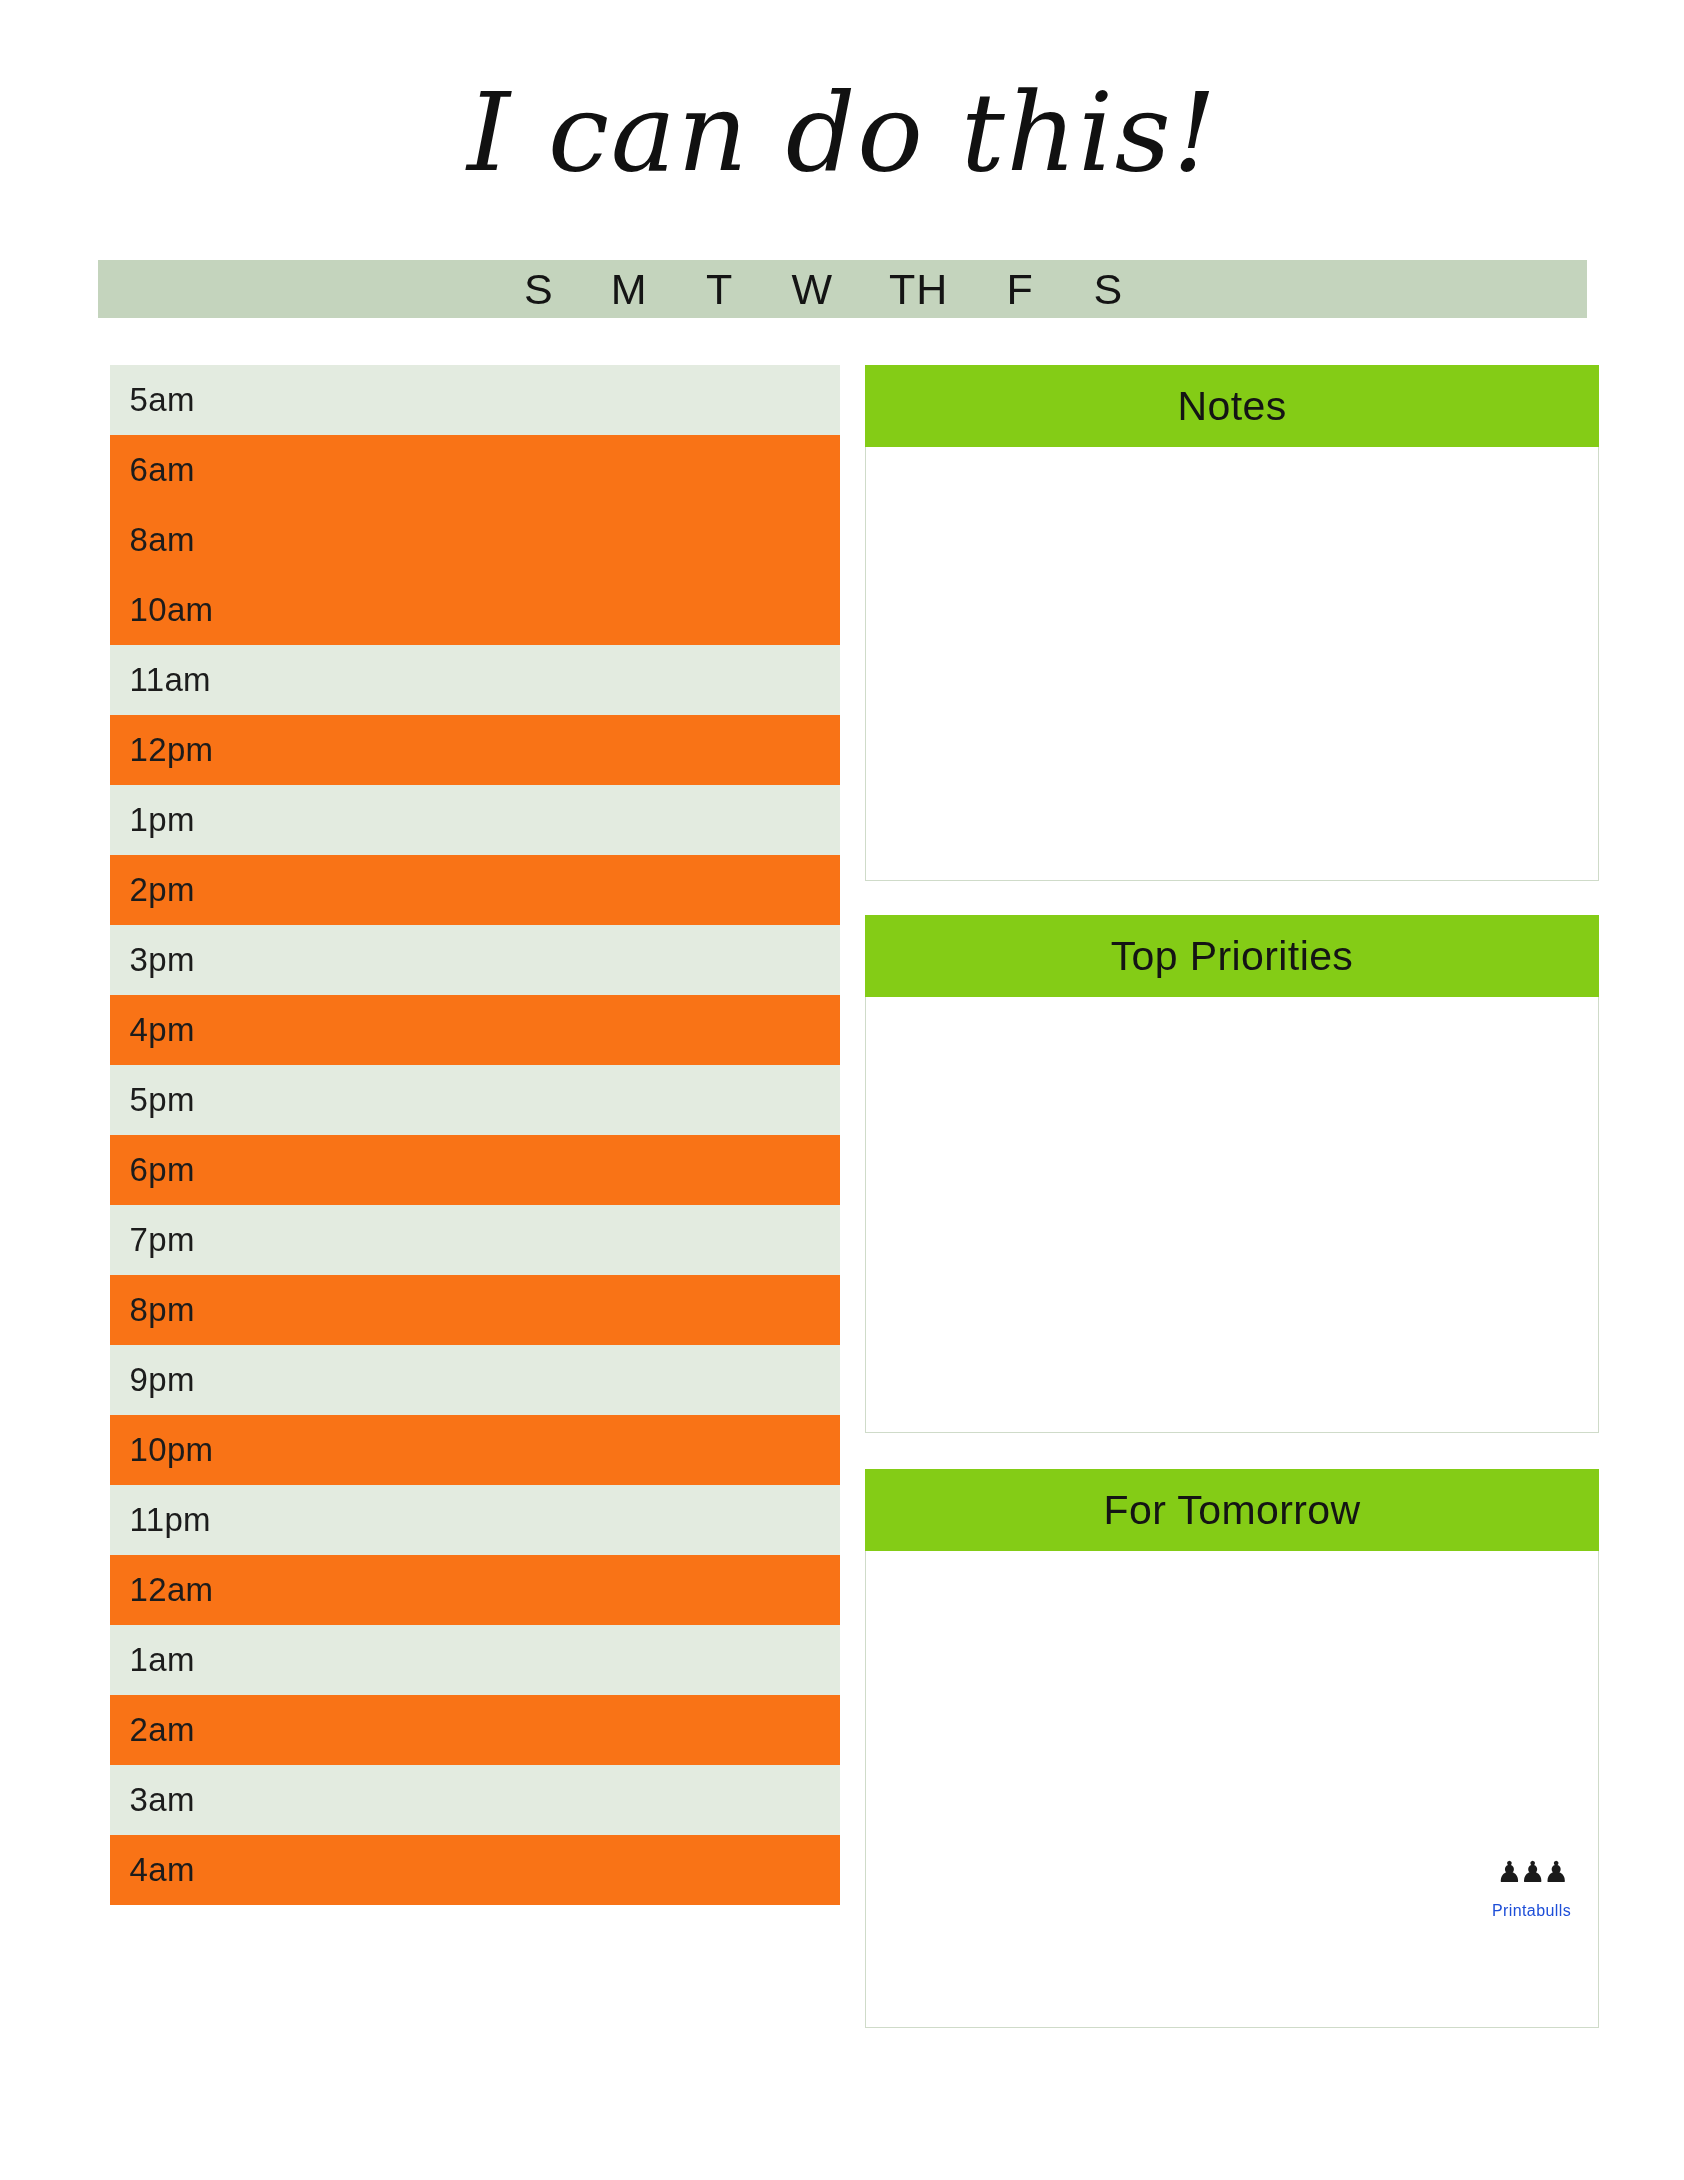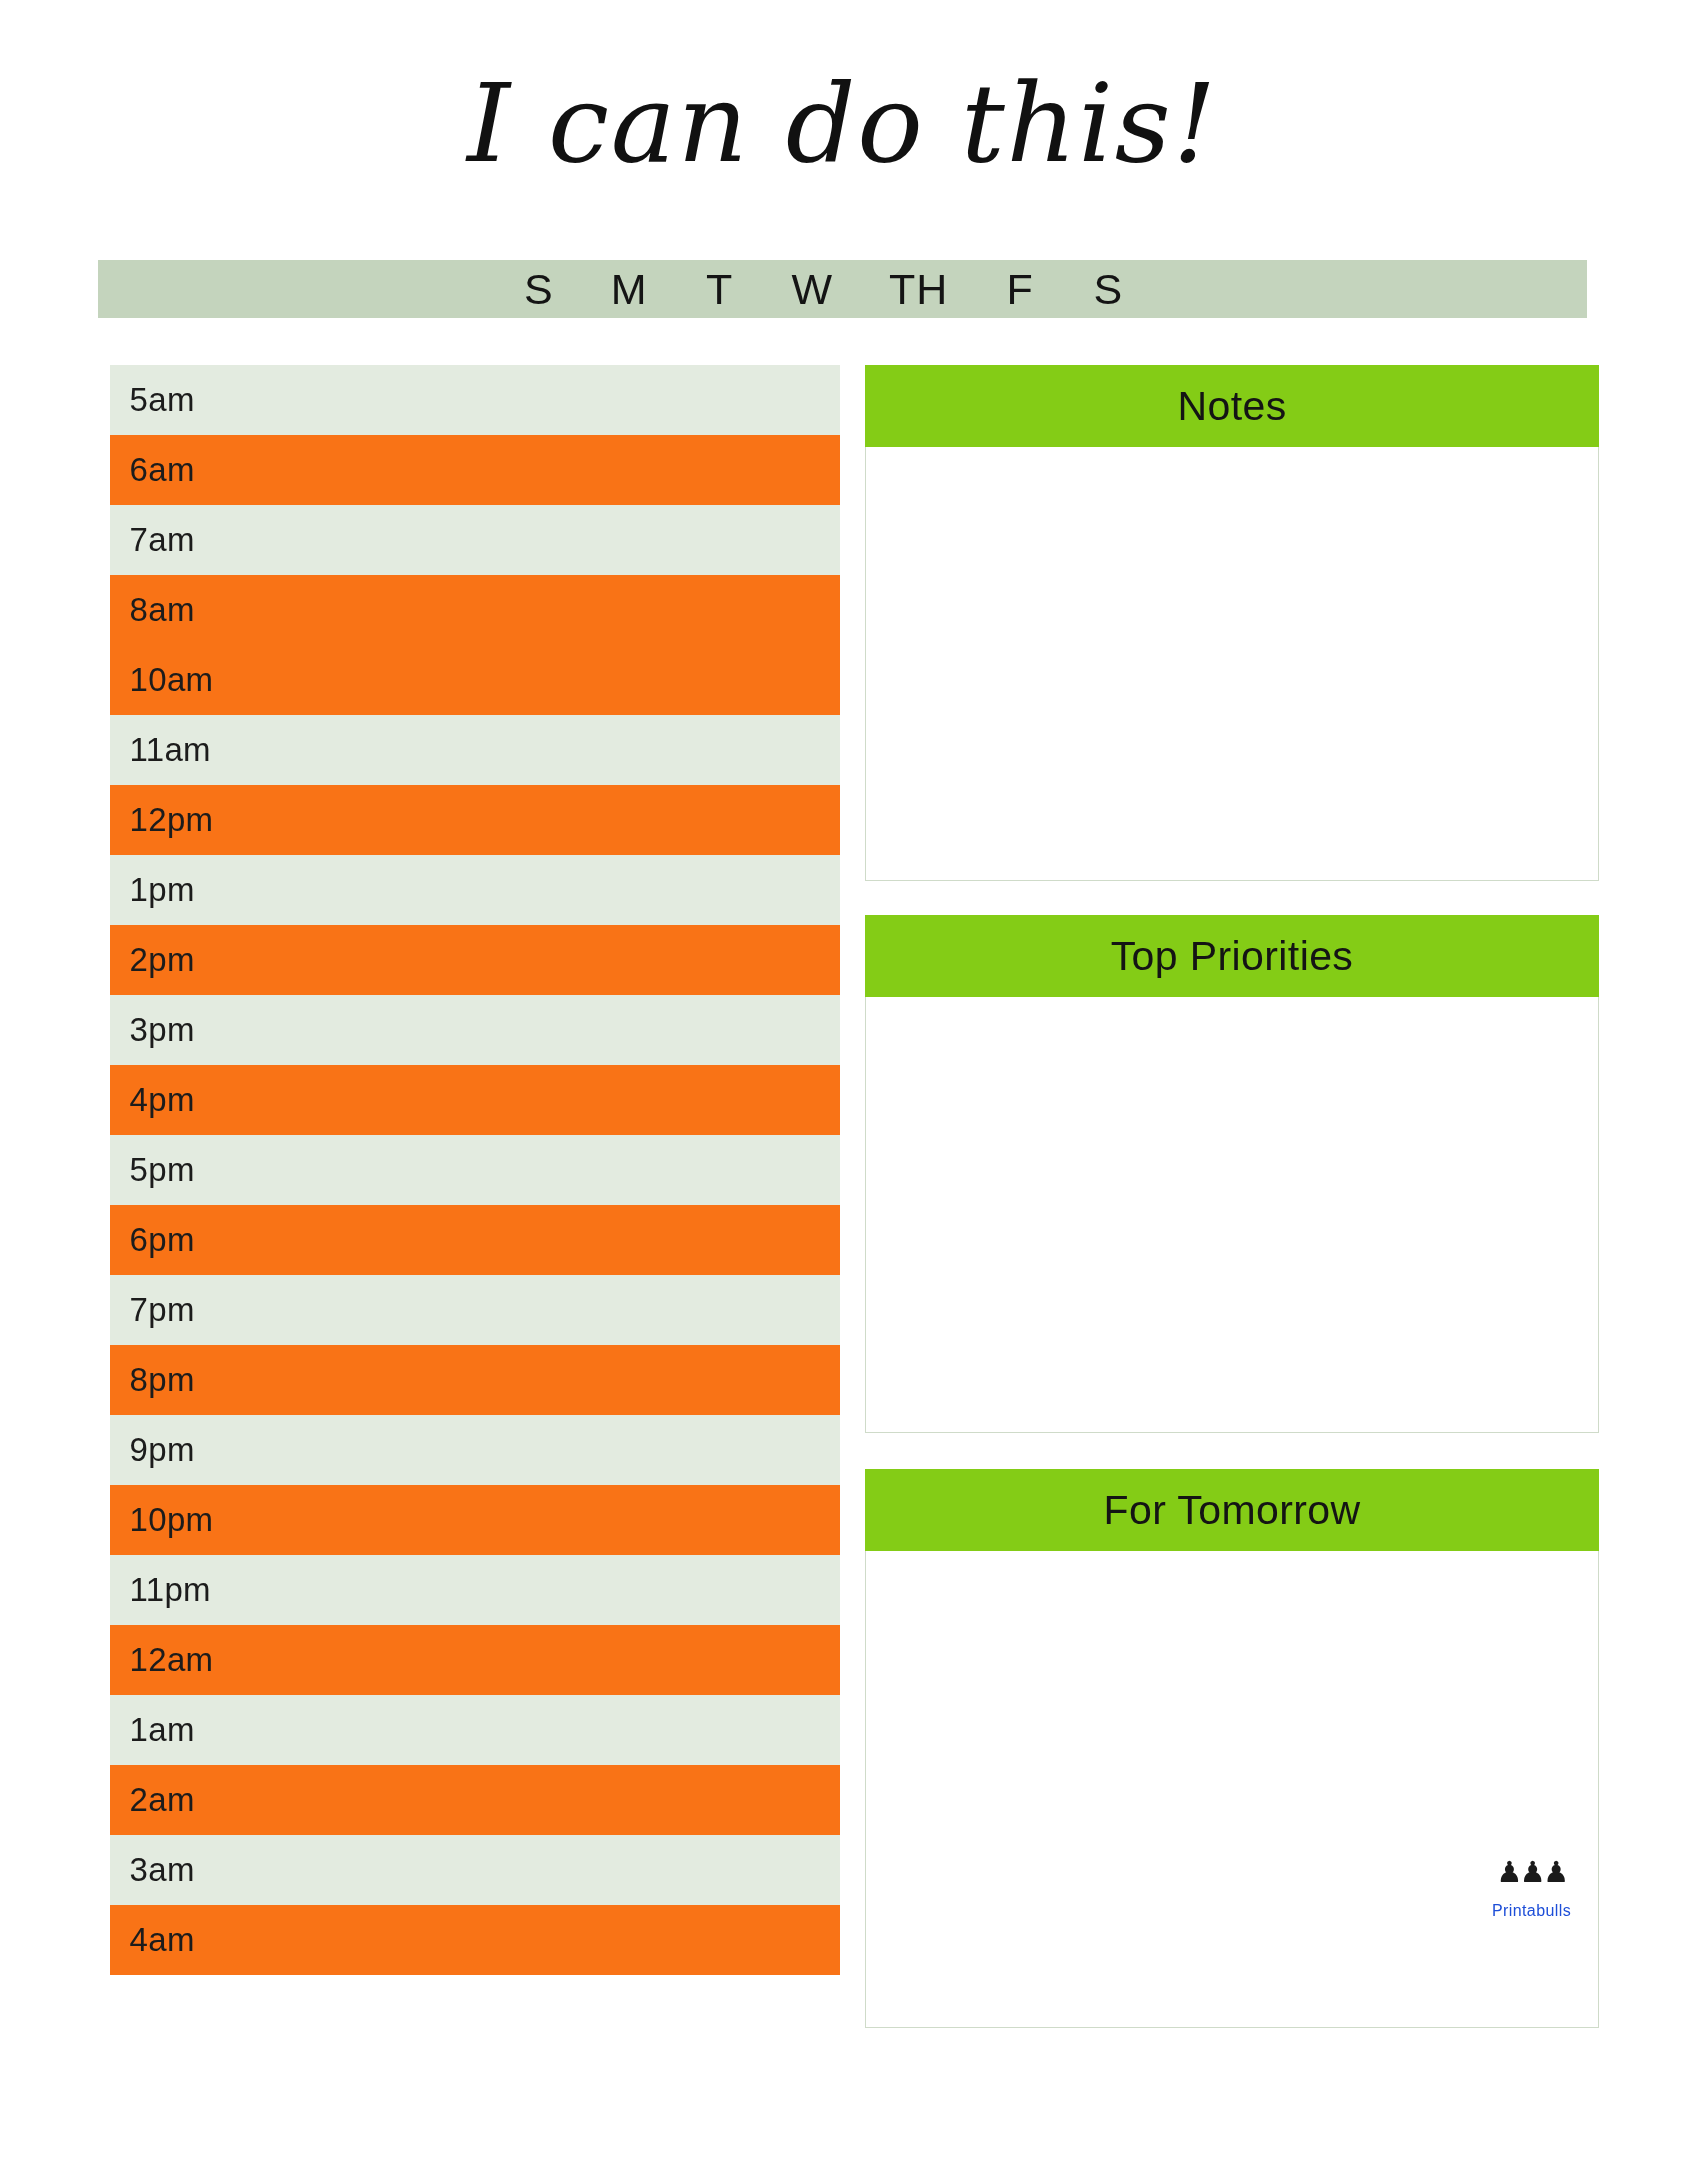--- a/index.html
+++ b/index.html
@@ -14,21 +14,21 @@
     color: #1a1a1a;
     position: relative;
     overflow: hidden;
   }
 
   .page {
     position: relative;
     width: 1685px;
     height: 1957px;
     box-sizing: border-box;
-    padding: 0;
+    padding: 9px;
   }
 
   
   .title {
     text-align: center;
     font-family: "DejaVu Serif", serif;
     font-style: italic;
     font-weight: 400;
     font-size: 109px;
     letter-spacing: 1.7px;
@@ -180,23 +180,20 @@
 
   <div class="content">
 
     <div class="left-col">
       <div class="hour-row light">
           <span class="hour-label">5am</span>
         </div>
       <div class="hour-row dark">
           <span class="hour-label">6am</span>
         </div>
-      <div class="hour-row light">
-          <span class="hour-label">7am</span>
-        </div>
       <div class="hour-row dark">
           <span class="hour-label">8am</span>
         </div>
       <div class="hour-row dark">
           <span class="hour-label">10am</span>
         </div>
       <div class="hour-row light">
           <span class="hour-label">11am</span>
         </div>
       <div class="hour-row dark">

